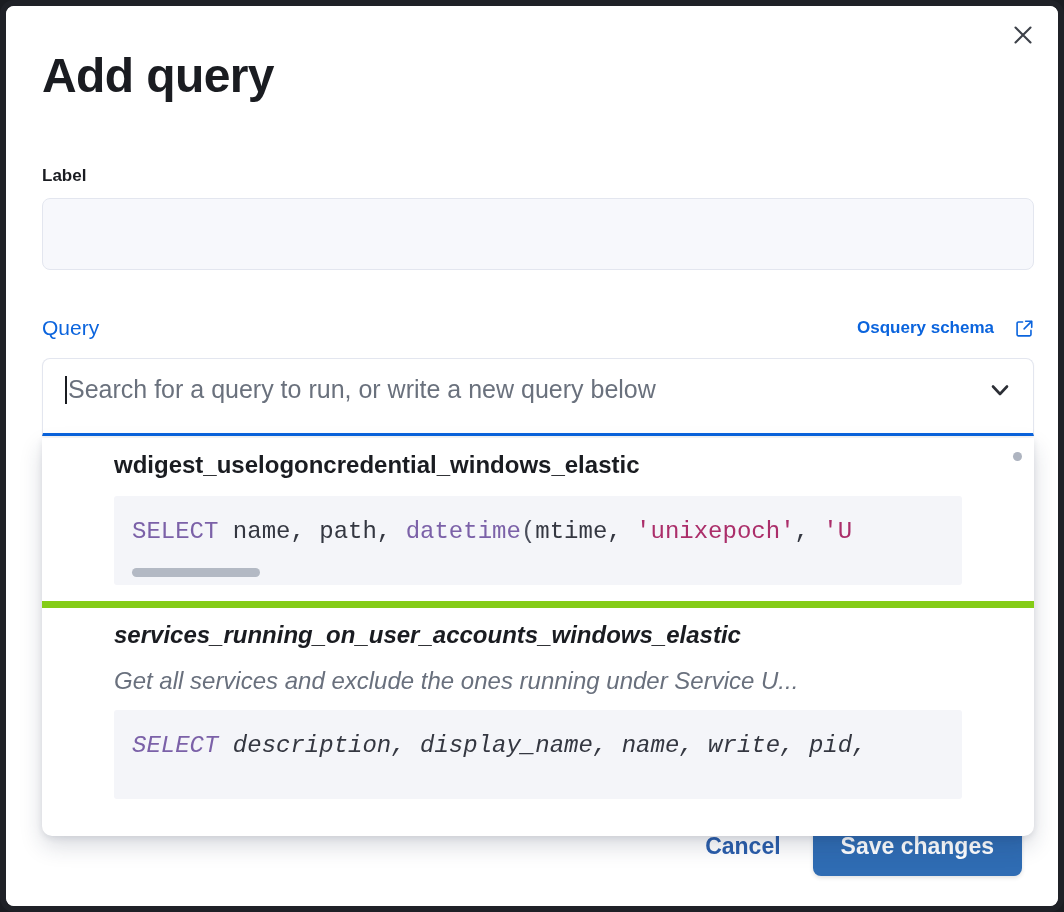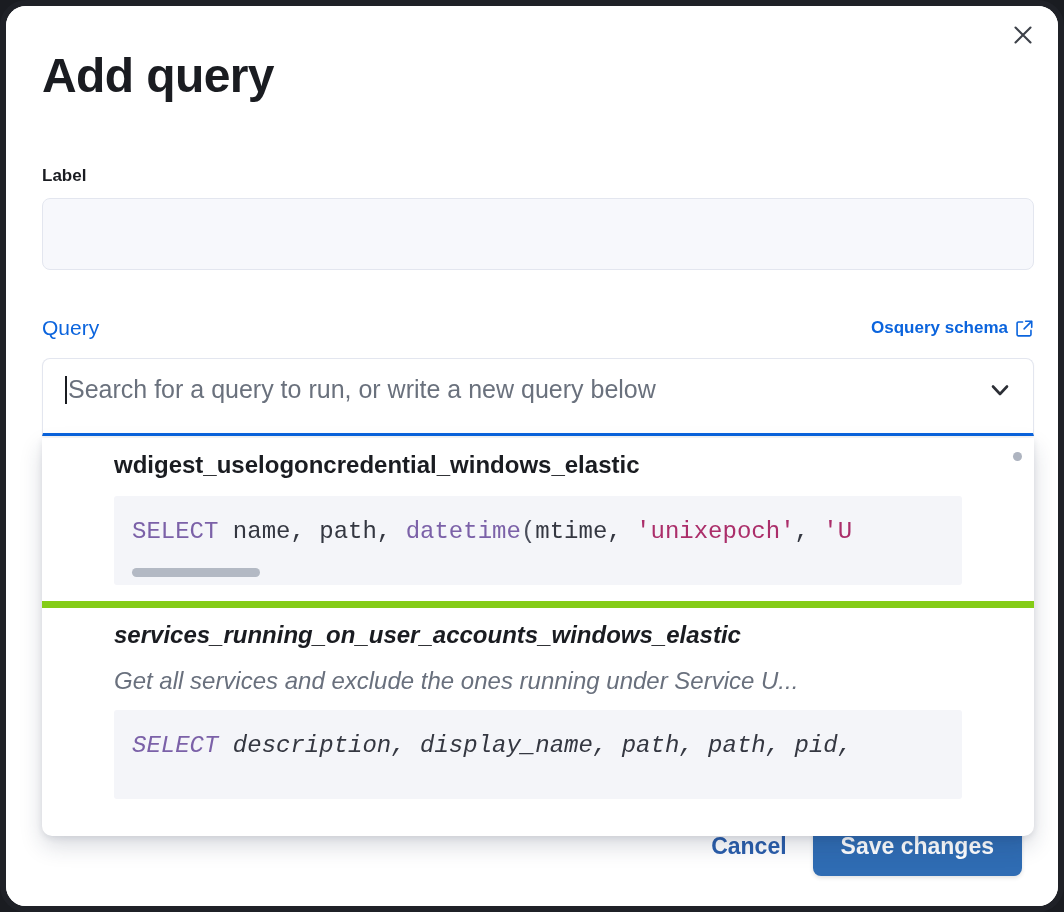--- a/index.html
+++ b/index.html
@@ -15,21 +15,21 @@
   }
 
   
   #frame {
     position: absolute;
     left: 0; top: 0;
     width: 1064px;
     height: 912px;
     box-sizing: border-box;
     border: 6px solid #1f2127;
-    border-radius: 26px;
+    border-radius: 14px;
     background: #ffffff;
     overflow: hidden;
   }
 
   #modal {
     position: absolute;
     left: 0; top: 0;
     right: 0; bottom: 0;
     background: #ffffff;
     border-radius: 8px;
@@ -111,21 +111,21 @@
     text-decoration: none;
     cursor: pointer;
   }
   #schema-link {
     font-size: 17px;
     font-weight: 700;
     color: #0b64dd;
     text-decoration: none;
     display: inline-flex;
     align-items: center;
-    gap: 7px;
+    gap: 21px;
     cursor: pointer;
   }
   #schema-link svg { display: block; }
 
   
   #combobox {
     position: absolute;
     left: 36px;
     top: 352px;
     width: 992px;
@@ -161,21 +161,21 @@
     align-items: center;
   }
 
   
   #footer {
     position: absolute;
     right: 36px;
     bottom: 30px;
     display: flex;
     align-items: center;
-    gap: 18px;
+    gap: 24px;
   }
   #cancel-btn {
     background: transparent;
     border: none;
     font-family: "Liberation Sans", sans-serif;
     font-size: 23px;
     font-weight: 700;
     color: #2a5eab;
     cursor: pointer;
     padding: 12px 8px;
@@ -335,21 +335,21 @@
             <span class="sql-kw">SELECT</span><span> name, path, </span><span class="sql-fn">datetime</span><span class="sql-pn">(</span><span>mtime, </span><span class="sql-str">'unixepoch'</span><span>, </span><span class="sql-str">'U</span>
             <div class="code-scroll-pad"></div>
             <div class="code-scrollbar"></div>
           </div>
         </div>
 
         <div class="option">
           <div class="option-title">services_running_on_user_accounts_windows_elastic</div>
           <div class="option-desc">Get all services and exclude the ones running under Service U...</div>
           <div class="option-code">
-            <span class="sql-kw">SELECT</span><span> description, display_name, path, path, pid,</span>
+            <span class="sql-kw">SELECT</span><span> description, display_name, name, write, pid,</span>
             <div class="code-scroll-pad"></div>
           </div>
         </div>
 
       </div>
     </div>
 
   </div>
 </div>
 

